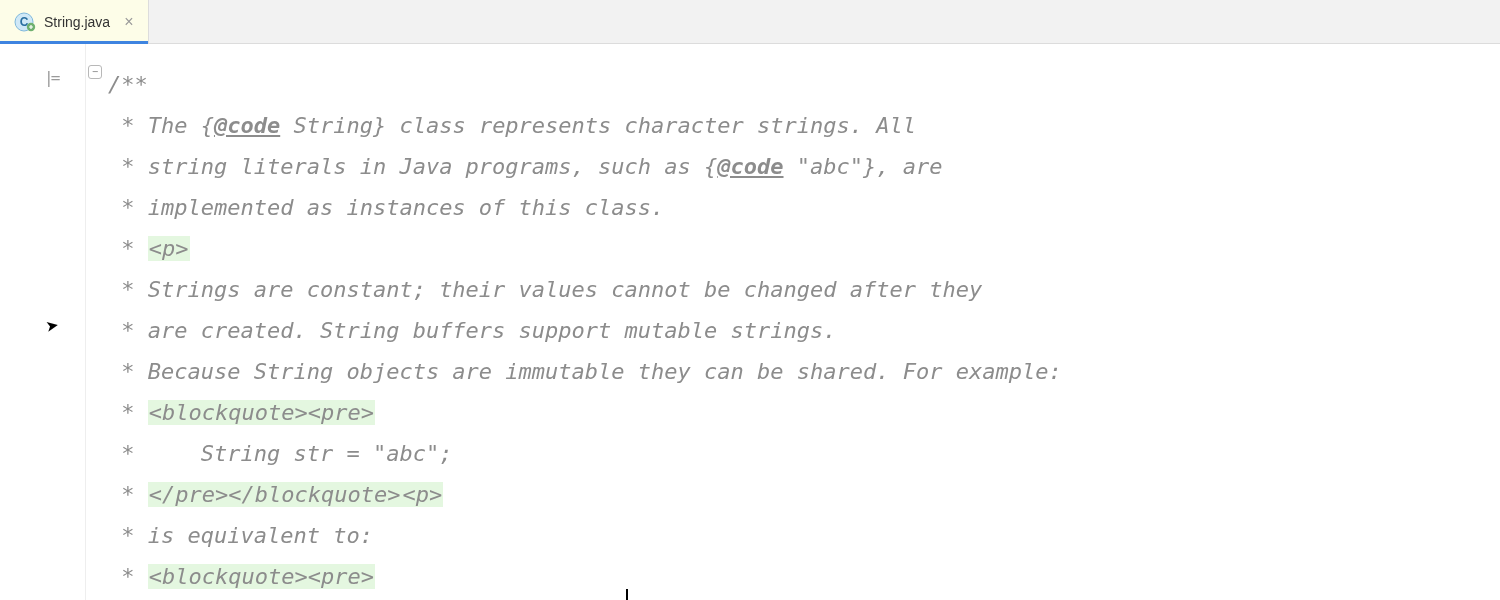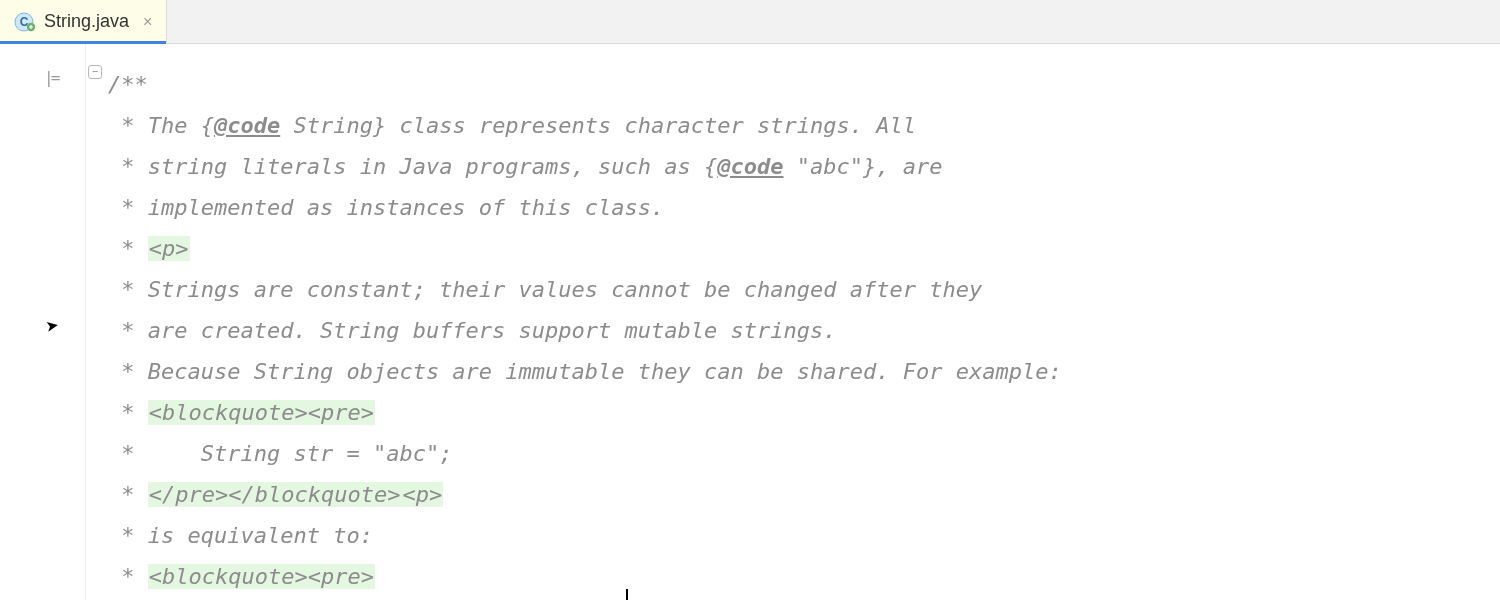--- a/index.html
+++ b/index.html
@@ -26,21 +26,21 @@
     left: 0; right: 0; bottom: -1px;
     height: 3px;
     background: #3e84e0;
   }
   .tab .file-icon {
     width: 22px; height: 22px;
     display: inline-flex; align-items: center; justify-content: center;
   }
   .tab .label {
     font-family: -apple-system, "Segoe UI", sans-serif;
-    font-size: 18px;
+    font-size: 14px;
     color: #333;
   }
   .tab .close {
     font-family: -apple-system, sans-serif;
     color: #9a9a9a;
     font-size: 16px;
     margin-left: 6px;
     cursor: pointer;
   }
   .editor-wrap {

